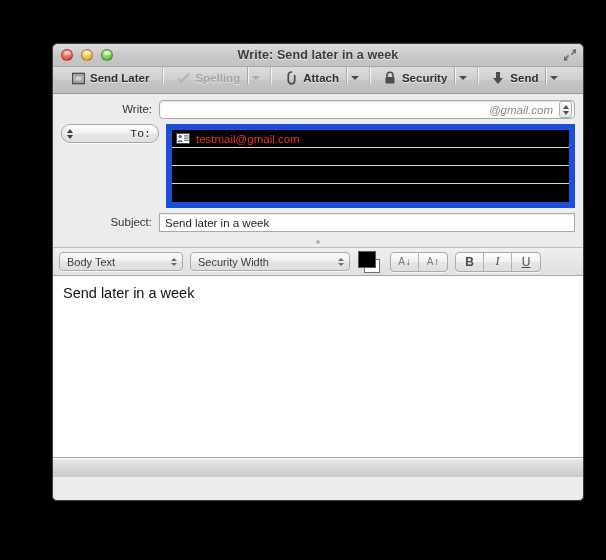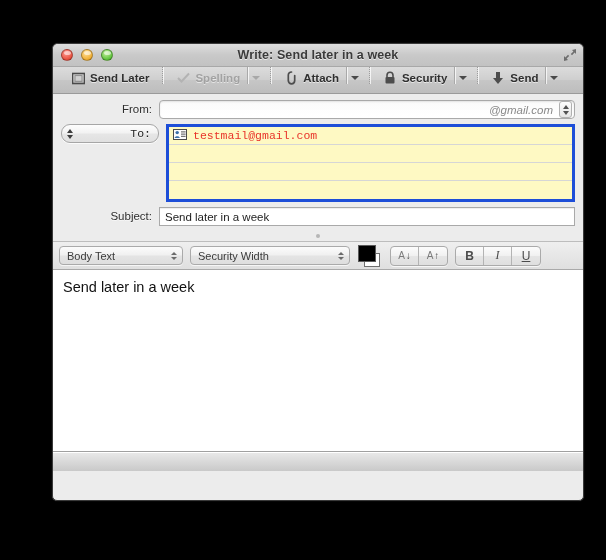--- a/index.html
+++ b/index.html
@@ -218,24 +218,23 @@
   .to-popup .stepper-plain {
     display: flex; flex-direction: column; align-items: center; gap: 2px;
     margin-right: 3px;
   }
   .to-popup .stepper-plain i { display: block; width: 0; height: 0; border-left: 3px solid transparent; border-right: 3px solid transparent; }
   .to-popup .stepper-plain i.up { border-bottom: 4px solid #3d3d3d; }
   .to-popup .stepper-plain i.dn { border-top: 4px solid #3d3d3d; }
 
   .addr-stack {
     flex: 1;
-    border: 3px solid #1d4ed8;
-    background: #fef9c3;
-    box-sizing: border-box;
-    font-family: Liberation Mono, monospace;
+    border: 6px solid #1d4ed8;
+    background: #000000;
+    box-sizing: border-box;
   }
   .addr-row {
     height: 18px;
     border-bottom: 1px solid #d6d6d6;
     display: flex;
     align-items: center;
     padding-left: 4px;
     box-sizing: border-box;
     gap: 6px;
   }
@@ -465,21 +464,21 @@
       <div class="tb-sep"></div>
       <div class="tb-arrow">
           <i></i>
         </div>
 
     </div>
 
     <div class="headers">
 
       <div class="hrow">
-        <div class="hlabel">From:</div>
+        <div class="hlabel">Write:</div>
         <div class="from-field">
           <div class="from-value">@gmail.com</div>
           <div class="stepper">
             <i class="up"></i>
               <i class="dn"></i>
           </div>
         </div>
       </div>
 
       <div class="hrow">

